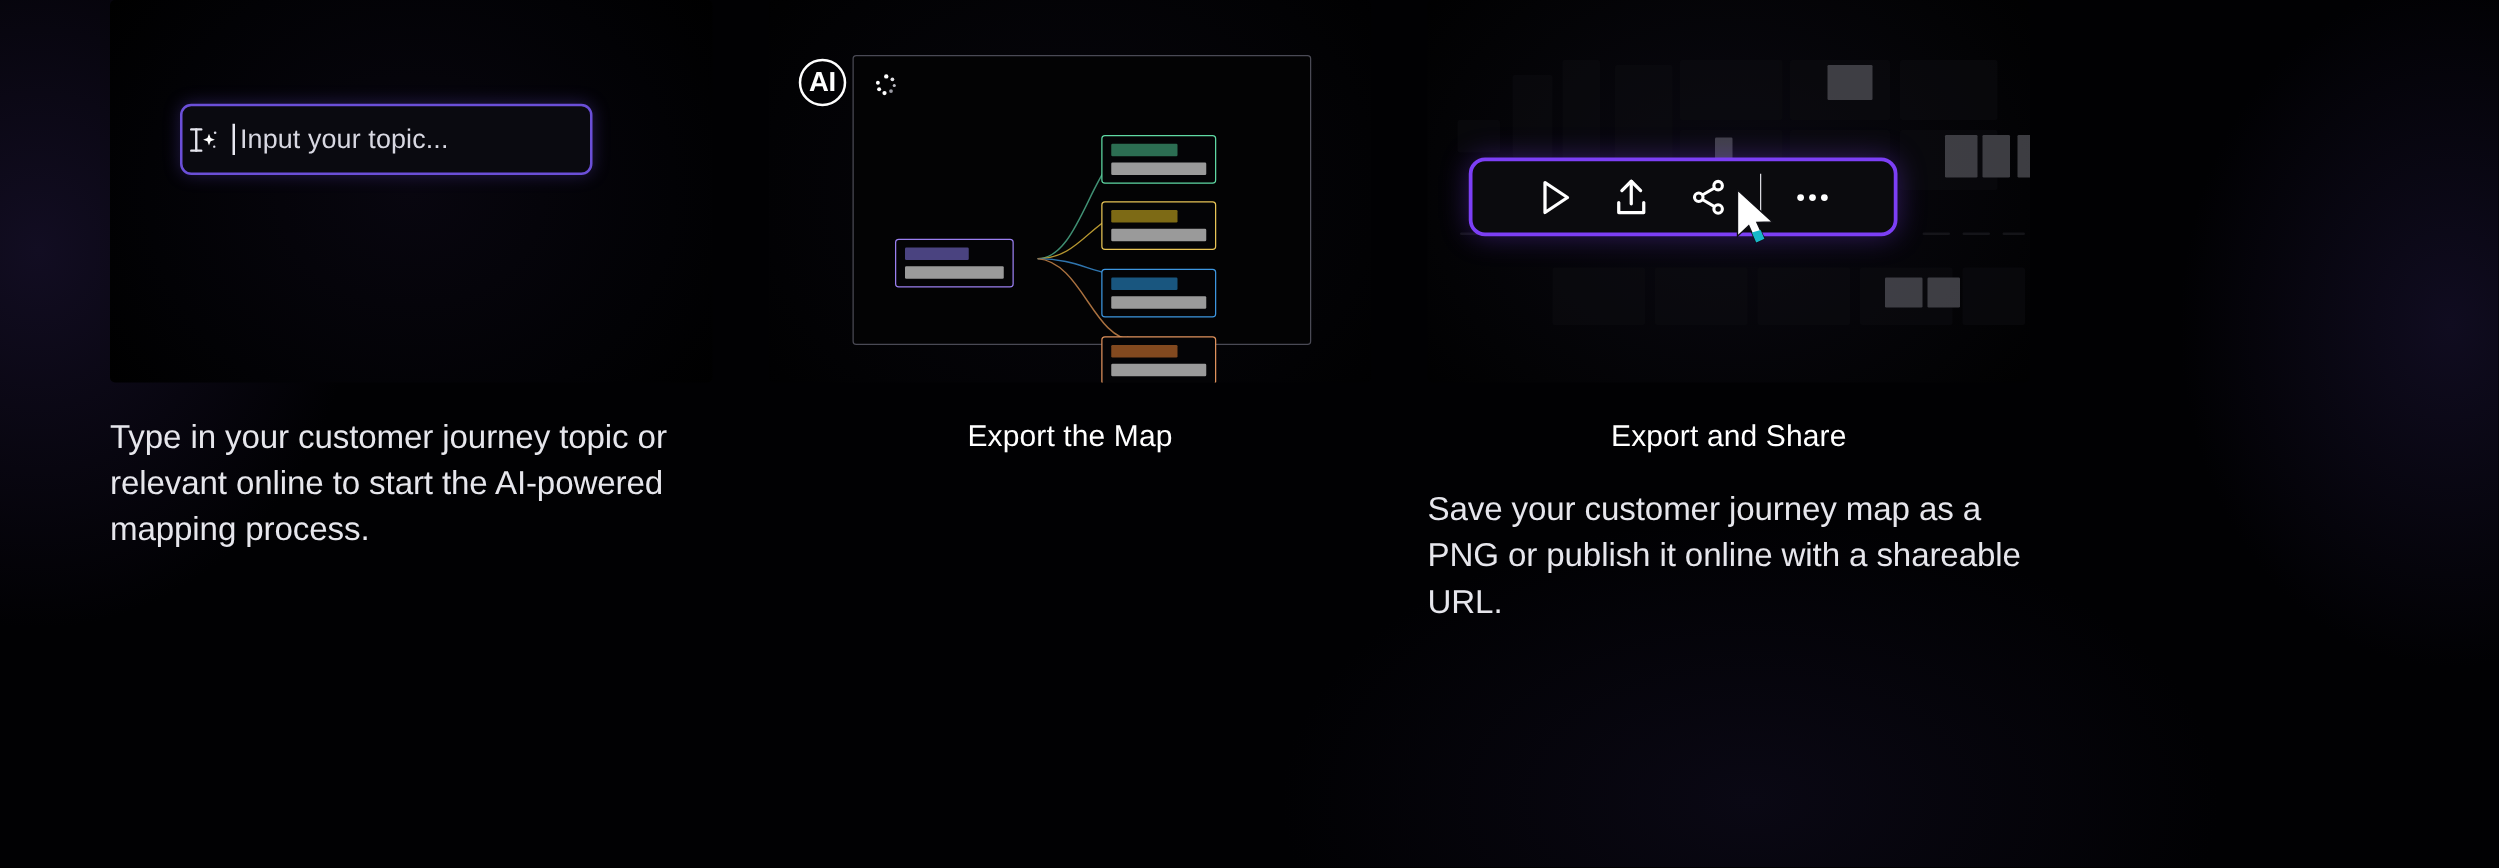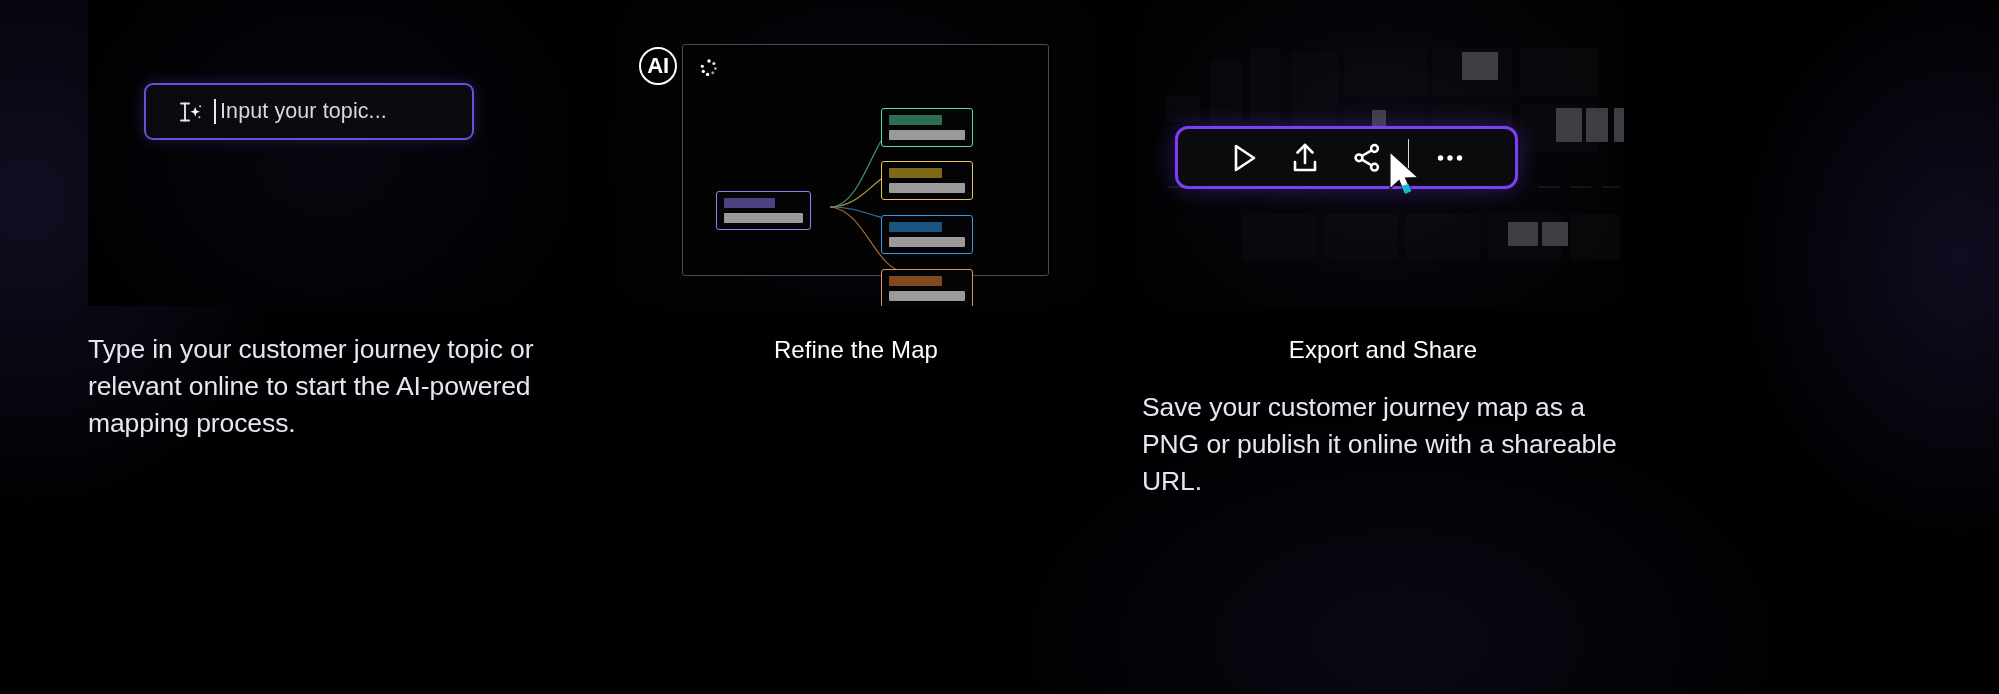--- a/index.html
+++ b/index.html
@@ -43,21 +43,21 @@
       radial-gradient(ellipse 300px 260px at 50% 50%, #08060f 0%, #020205 70%, #000 100%);
   }
   .input-box {
     position: absolute;
     left: 56px; top: 83px;
     width: 330px; height: 57px;
     border: 2.5px solid #6b4fd8;
     border-radius: 9px;
     background: #0a0a10;
     display: flex; align-items: center;
-    padding-left: 32px;
+    padding-left: 4px;
     box-shadow: 0 0 14px rgba(107,79,216,0.30);
   }
   .ibeam-icon { width: 26px; height: 26px; flex: 0 0 26px; margin-right: 10px; }
   .caret {
     width: 2px; height: 25px; background: #e9e9f2; margin-right: 4px;
   }
   .placeholder {
     color: #d8d8e2; font-size: 21.5px; letter-spacing: .1px; white-space: nowrap;
   }
 
@@ -250,21 +250,21 @@
             <div class="bar bar1"></div>
             <div class="bar bar2"></div>
           </div>
           <div class="node node-d">
             <div class="bar bar1"></div>
             <div class="bar bar2"></div>
           </div>
         </div>
 
       </div>
-      <div class="cap-title">Refine the Map</div>
+      <div class="cap-title">Export the Map</div>
     </div>
 
     <div class="col">
       <div class="stage stage-3">
 
         <div class="ghost-board">
           <div class="gcard" style="left:24px;  top:96px;  width:34px; height:26px;"></div>
           <div class="gcard" style="left:68px;  top:60px;  width:32px; height:66px;"></div>
           <div class="gcard" style="left:108px; top:48px;  width:30px; height:92px;"></div>
           <div class="gcard" style="left:150px; top:52px;  width:46px; height:100px;"></div>

